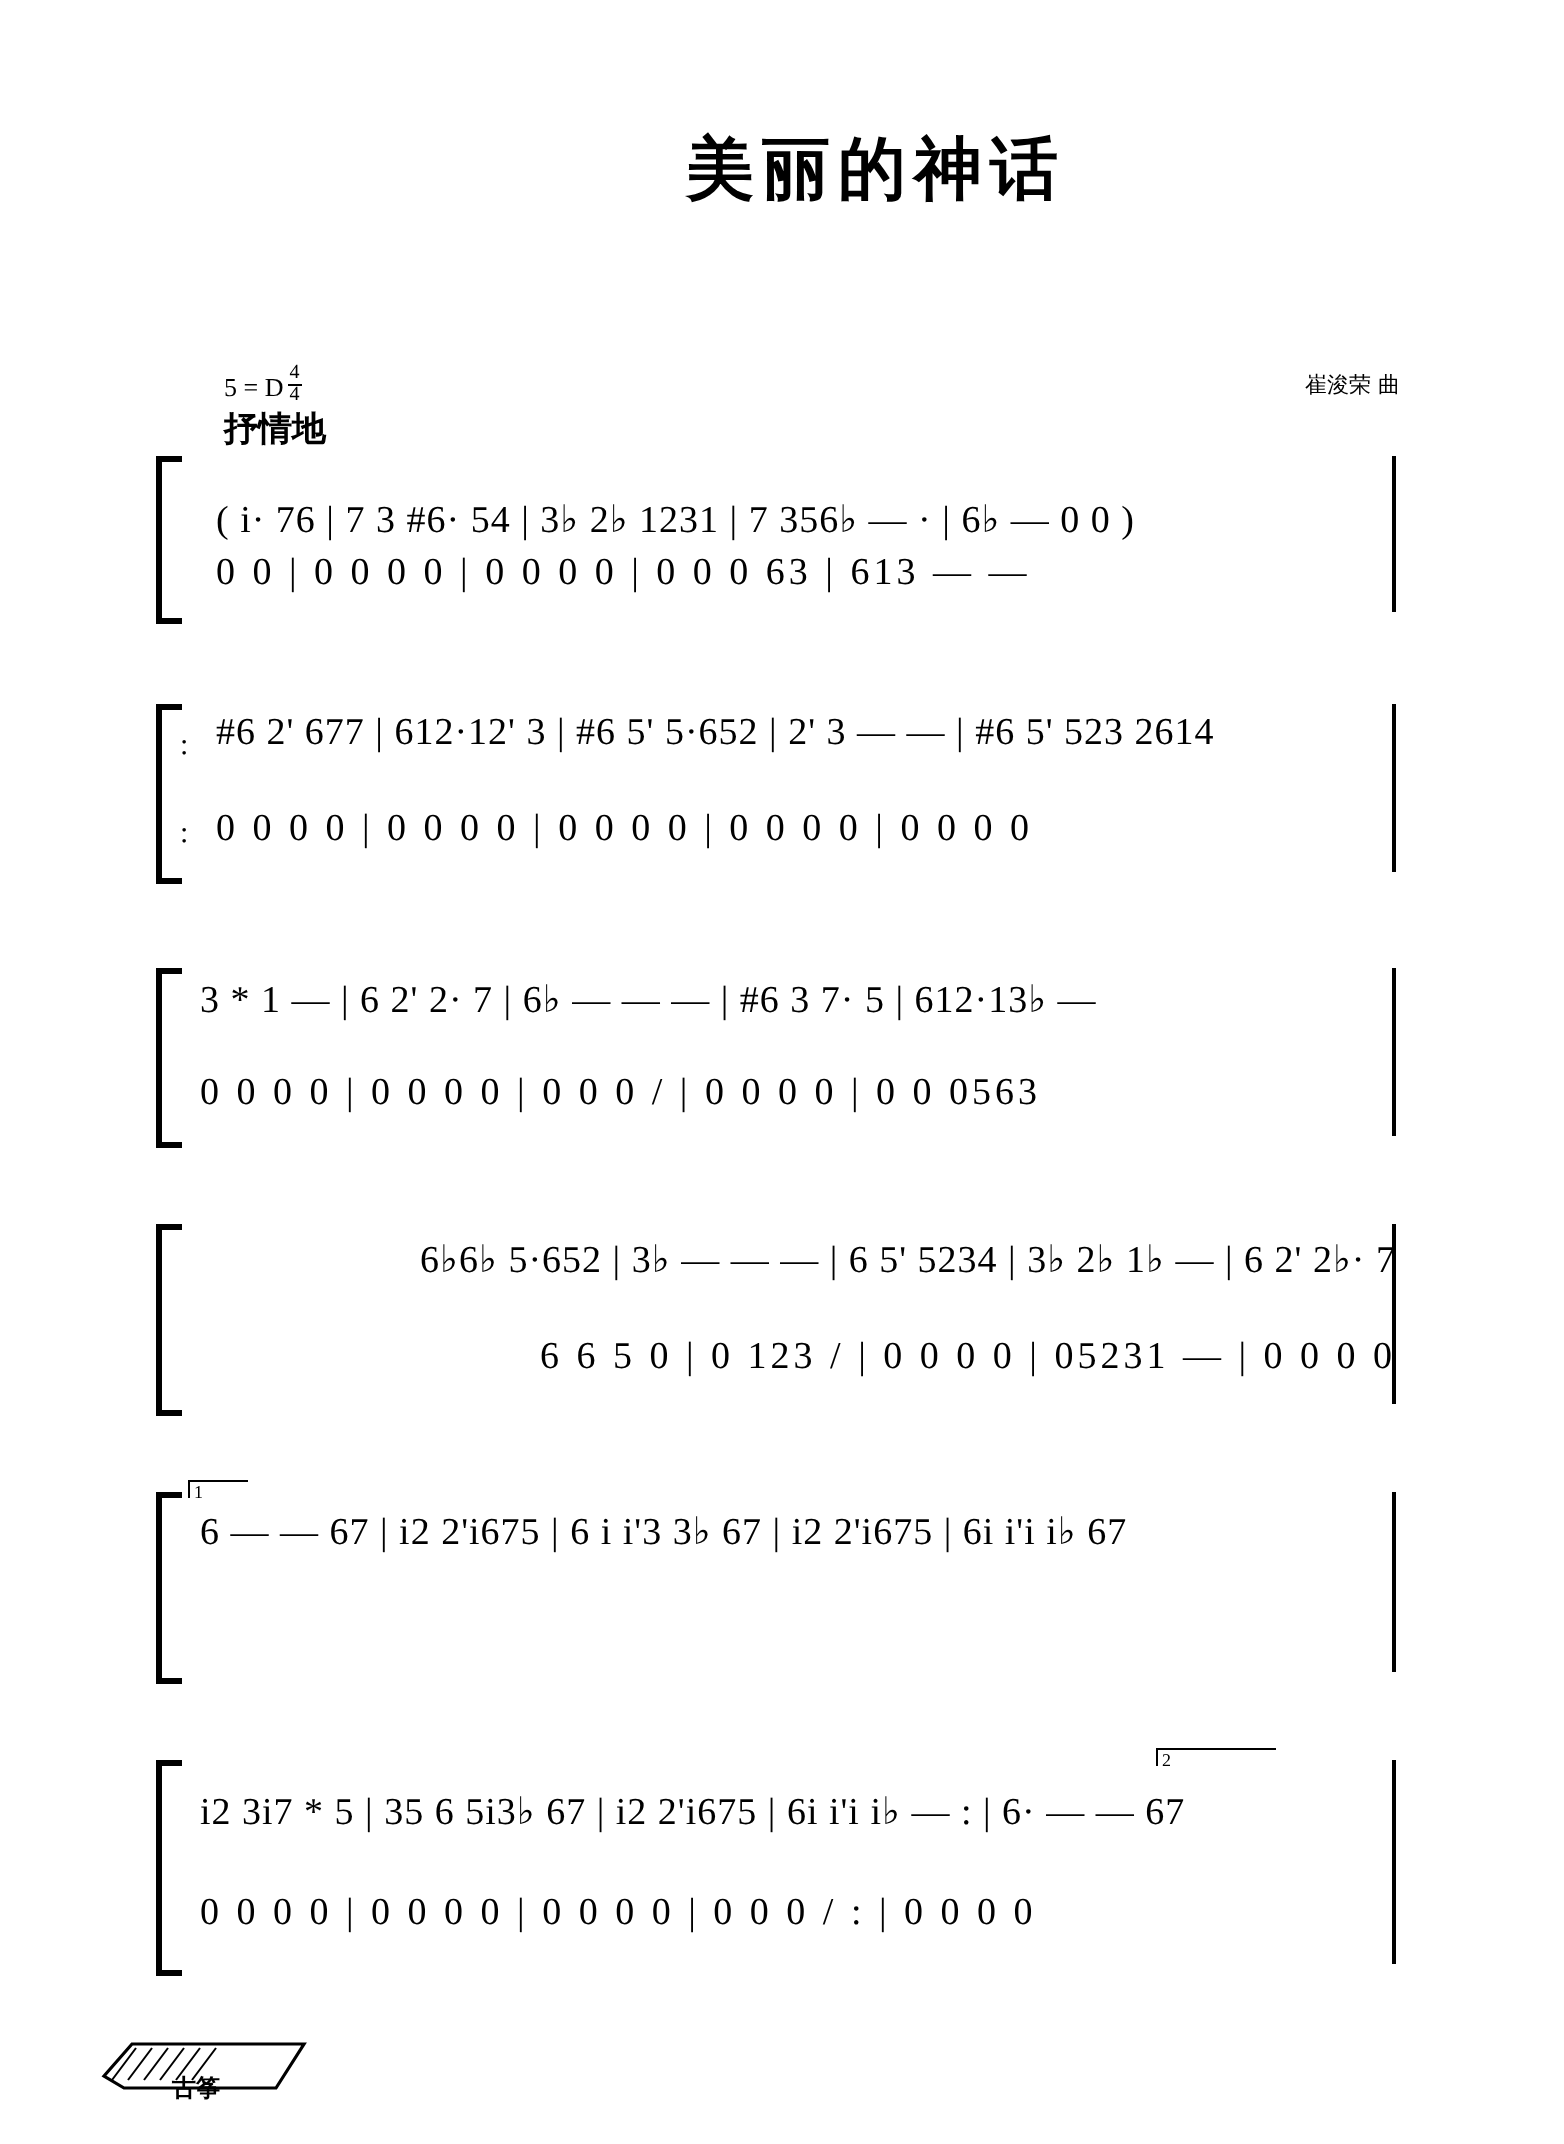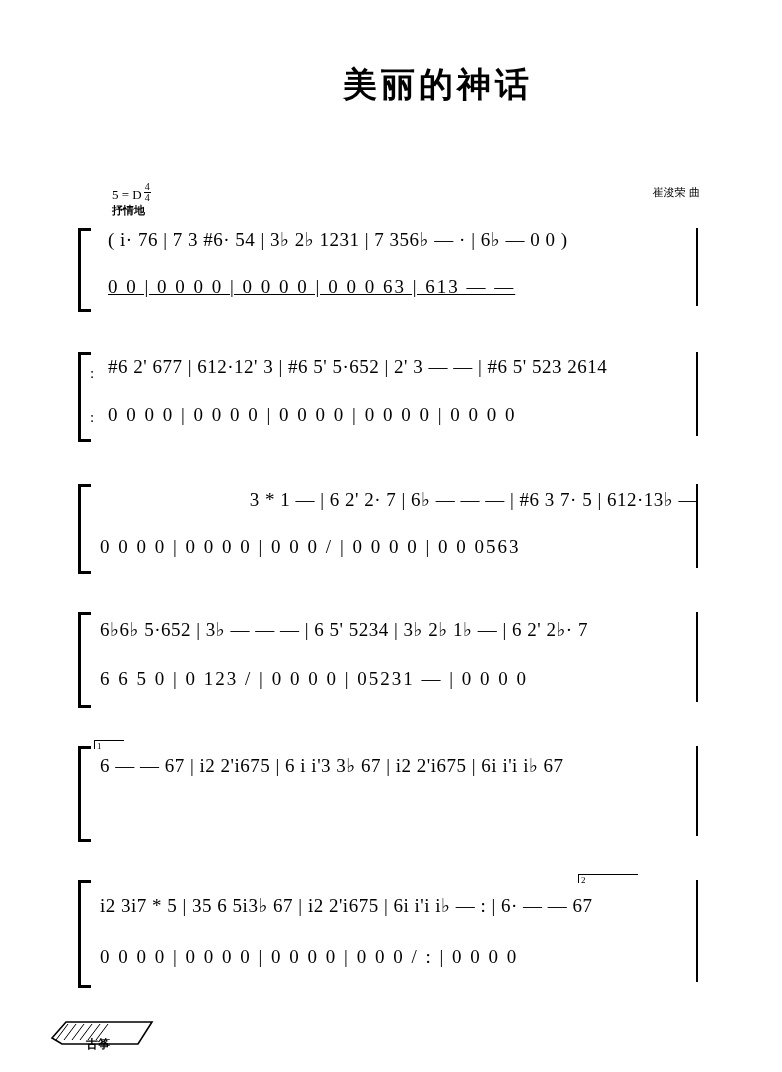--- a/index.html
+++ b/index.html
@@ -57,21 +57,21 @@
     margin-left: 2px;
   }
   .key-sig .frac .num { display: block; border-bottom: 1px solid #000; padding: 0 1px; }
   .key-sig .frac .den { display: block; padding: 0 1px; }
 
   .tempo-mark {
     position: absolute;
     left: 112px;
     top: 203px;
     font-family: "DejaVu Sans", sans-serif;
-    font-size: 11px;
+    font-size: 17px;
     font-weight: bold;
   }
   .composer {
     position: absolute;
     right: 82px;
     top: 185px;
     font-family: "DejaVu Sans", sans-serif;
     font-size: 11px;
     white-space: nowrap;
   }
@@ -150,42 +150,42 @@
 
   <div class="key-sig">
     <span>5 = D</span><span class="frac"><span class="num">4</span><span class="den">4</span></span>
   </div>
 
   <div class="tempo-mark">抒情地</div>
   <div class="composer">崔浚荣 曲</div>
 
   <div class="system" style="top:228px; height:80px;">
     <div class="brace" style="height:78px;"></div>
-    <div class="staff-line upper" style="top:0; left:30px;">( i·  76 | 7  3  #6·   54 | 3♭ 2♭ 1231 | 7 356♭ — · | 6♭ — 0  0 )</div>
-    <div class="staff-line lower" style="top:48px; left:30px;text-decoration:underline;">0  0   | 0  0  0  0  | 0  0  0  0  | 0  0  0  63 | 613 — —</div>
+    <div class="staff-line upper" style="top:20px; left:30px;">( i·  76 | 7  3  #6·   54 | 3♭ 2♭ 1231 | 7 356♭ — · | 6♭ — 0  0 )</div>
+    <div class="staff-line lower" style="top:48px; left:30px;">0  0   | 0  0  0  0  | 0  0  0  0  | 0  0  0  63 | 613 — —</div>
     <div class="end-bar" style="height:78px;"></div>
   </div>
 
   <div class="system" style="top:352px; height:86px;">
     <div class="brace" style="height:84px;"></div>
     <div class="repeat-dots" style="top:18px;">:</div>
     <div class="repeat-dots" style="top:62px;">:</div>
     <div class="staff-line upper" style="top:4px; left:30px;">#6 2' 677 | 612·12' 3 | #6 5' 5·652 | 2' 3 — — | #6 5' 523 2614</div>
     <div class="staff-line lower" style="top:52px; left:30px;">0 0 0 0 | 0 0 0 0 | 0 0 0 0 | 0 0 0 0 | 0 0 0 0</div>
     <div class="end-bar" style="height:84px;"></div>
   </div>
 
   <div class="system" style="top:484px; height:86px;">
     <div class="brace" style="height:84px;"></div>
-    <div class="staff-line upper" style="top:4px; left:22px;text-align:right;">3  *  1  — | 6 2' 2·  7 | 6♭ — — — | #6 3 7· 5 | 612·13♭ —</div>
+    <div class="staff-line upper" style="top:4px; left:22px;">3  *  1  — | 6 2' 2·  7 | 6♭ — — — | #6 3 7· 5 | 612·13♭ —</div>
     <div class="staff-line lower" style="top:52px; left:22px;">0 0 0 0 | 0 0 0 0 | 0 0 0 / | 0 0 0 0 | 0 0 0563</div>
     <div class="end-bar" style="height:84px;"></div>
   </div>
 
-  <div class="system" style="top:612px; height:92px;">
+  <div class="system" style="top:612px; height:92px;text-align:right;">
     <div class="brace" style="height:90px;"></div>
     <div class="staff-line upper" style="top:6px; left:22px;">6♭6♭ 5·652 | 3♭ — — — | 6 5' 5234 | 3♭ 2♭ 1♭ — | 6 2' 2♭· 7</div>
     <div class="staff-line lower" style="top:56px; left:22px;">6 6 5  0 | 0 123 /  | 0 0 0 0 | 05231 — | 0 0 0 0</div>
     <div class="end-bar" style="height:90px;"></div>
   </div>
 
   <div class="system" style="top:746px; height:92px;">
     <div class="volta" style="left:16px; top:-6px; width:30px;">1</div>
     <div class="brace" style="height:90px;"></div>
     <div class="staff-line upper" style="top:8px; left:22px;">6 — — 67 | i2 2'i675 | 6 i i'3 3♭ 67 | i2 2'i675 | 6i i'i i♭ 67</div>

